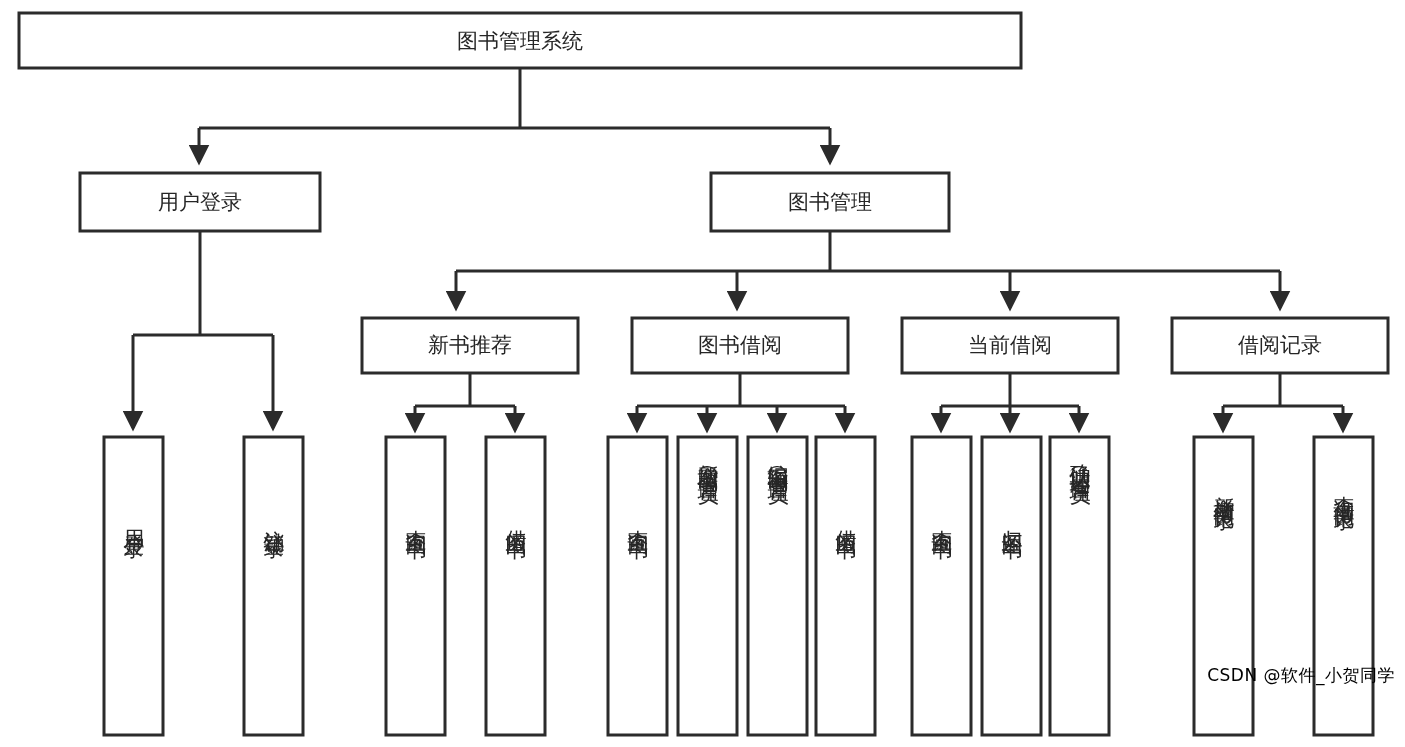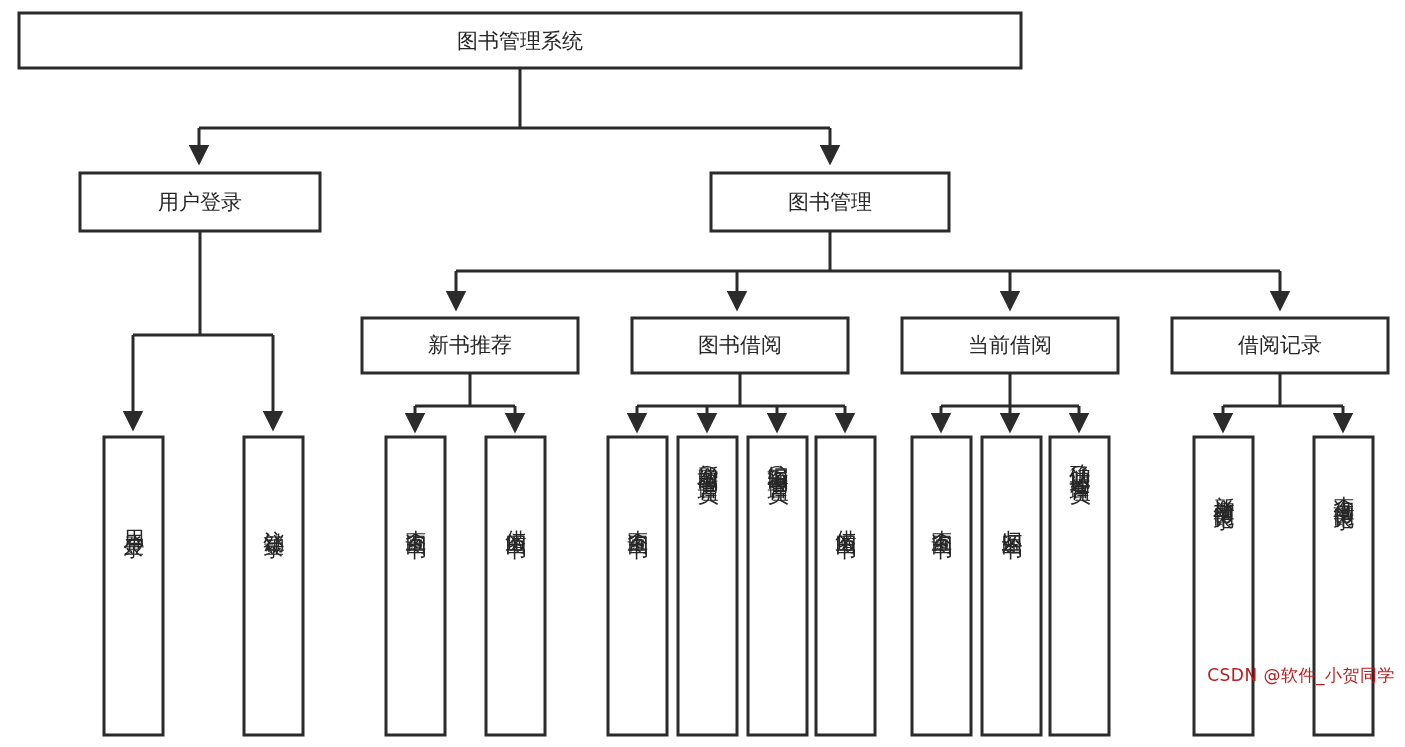--- a/index.html
+++ b/index.html
@@ -45,21 +45,21 @@
     fill: #262626;
     text-anchor: middle;
     dominant-baseline: middle;
   }
   .watermark {
     position: absolute;
     right: 10px;
     bottom: 6px;
     font-family: "DejaVu Sans", "Liberation Sans", sans-serif;
     font-size: 17px;
-    color: #b91c1c;
+    color: #000000;
     white-space: nowrap;
     letter-spacing: 0.5px;
   }
   
   .vleaf {
     position: absolute;
     box-sizing: border-box;
     display: flex;
     align-items: flex-start;
     justify-content: center;

